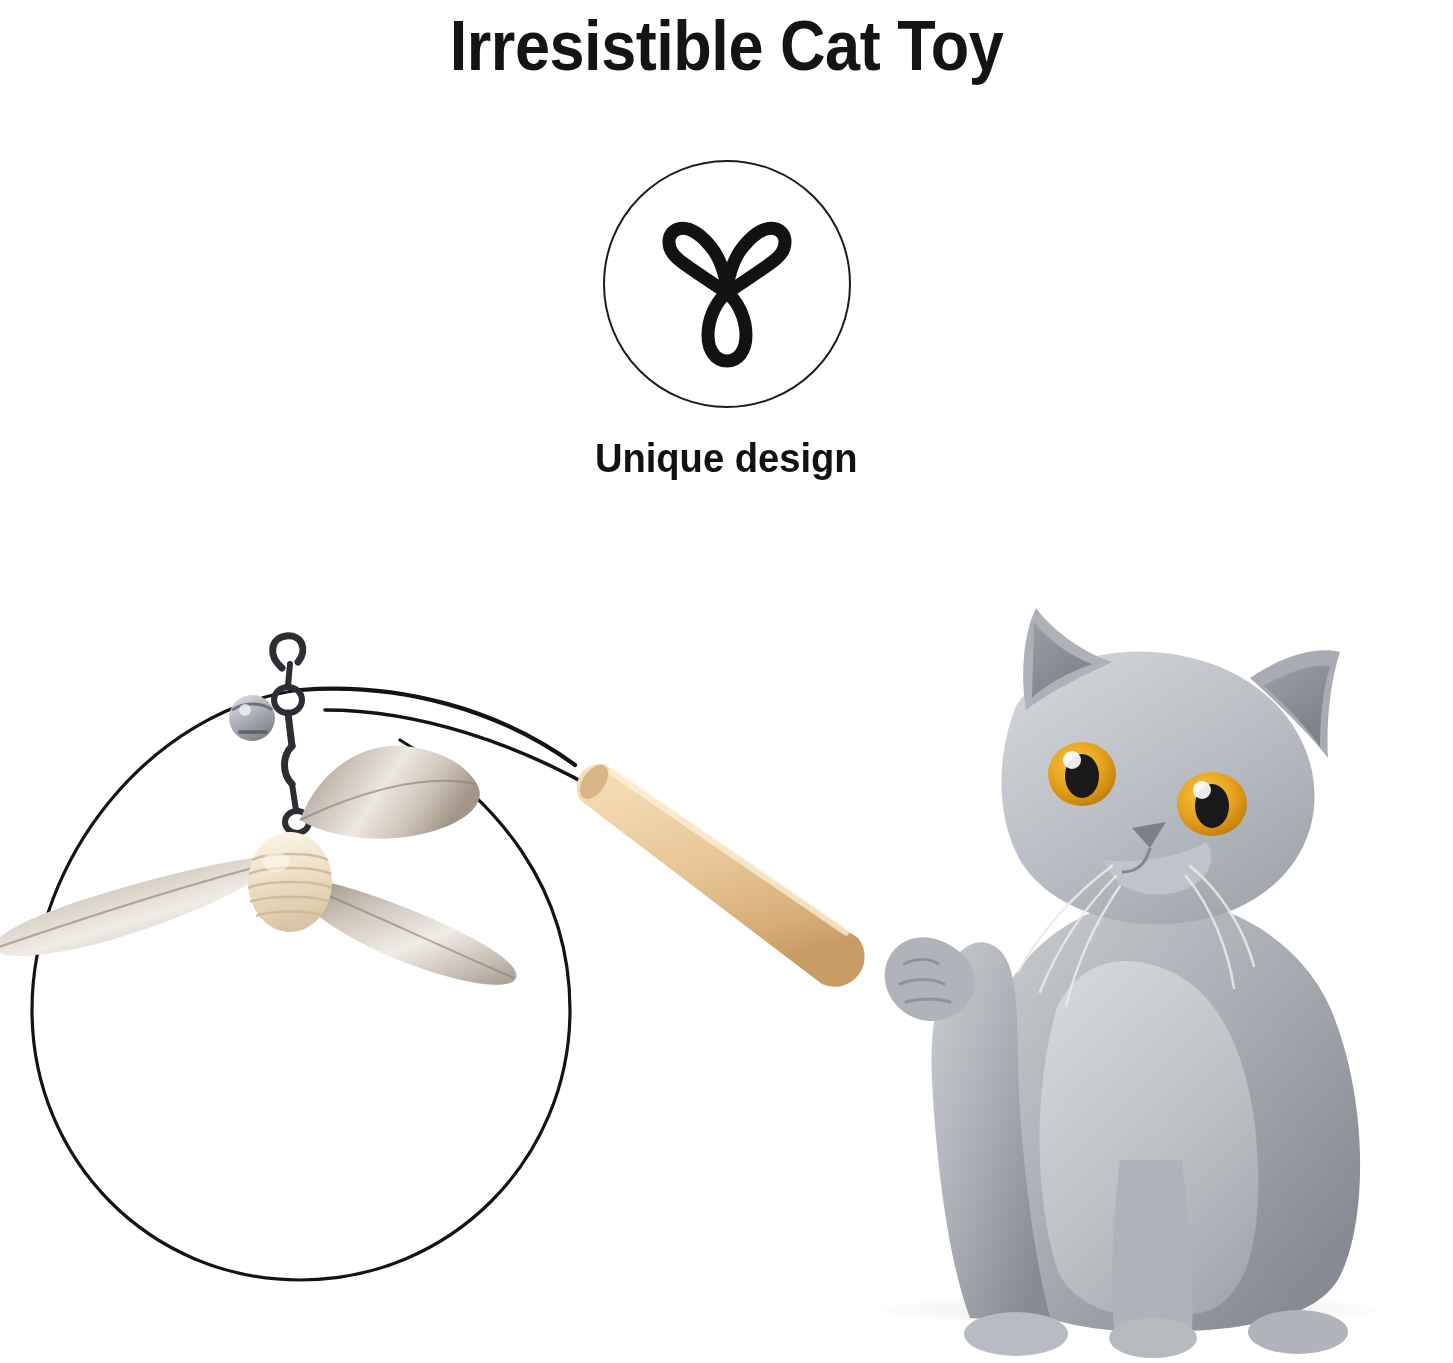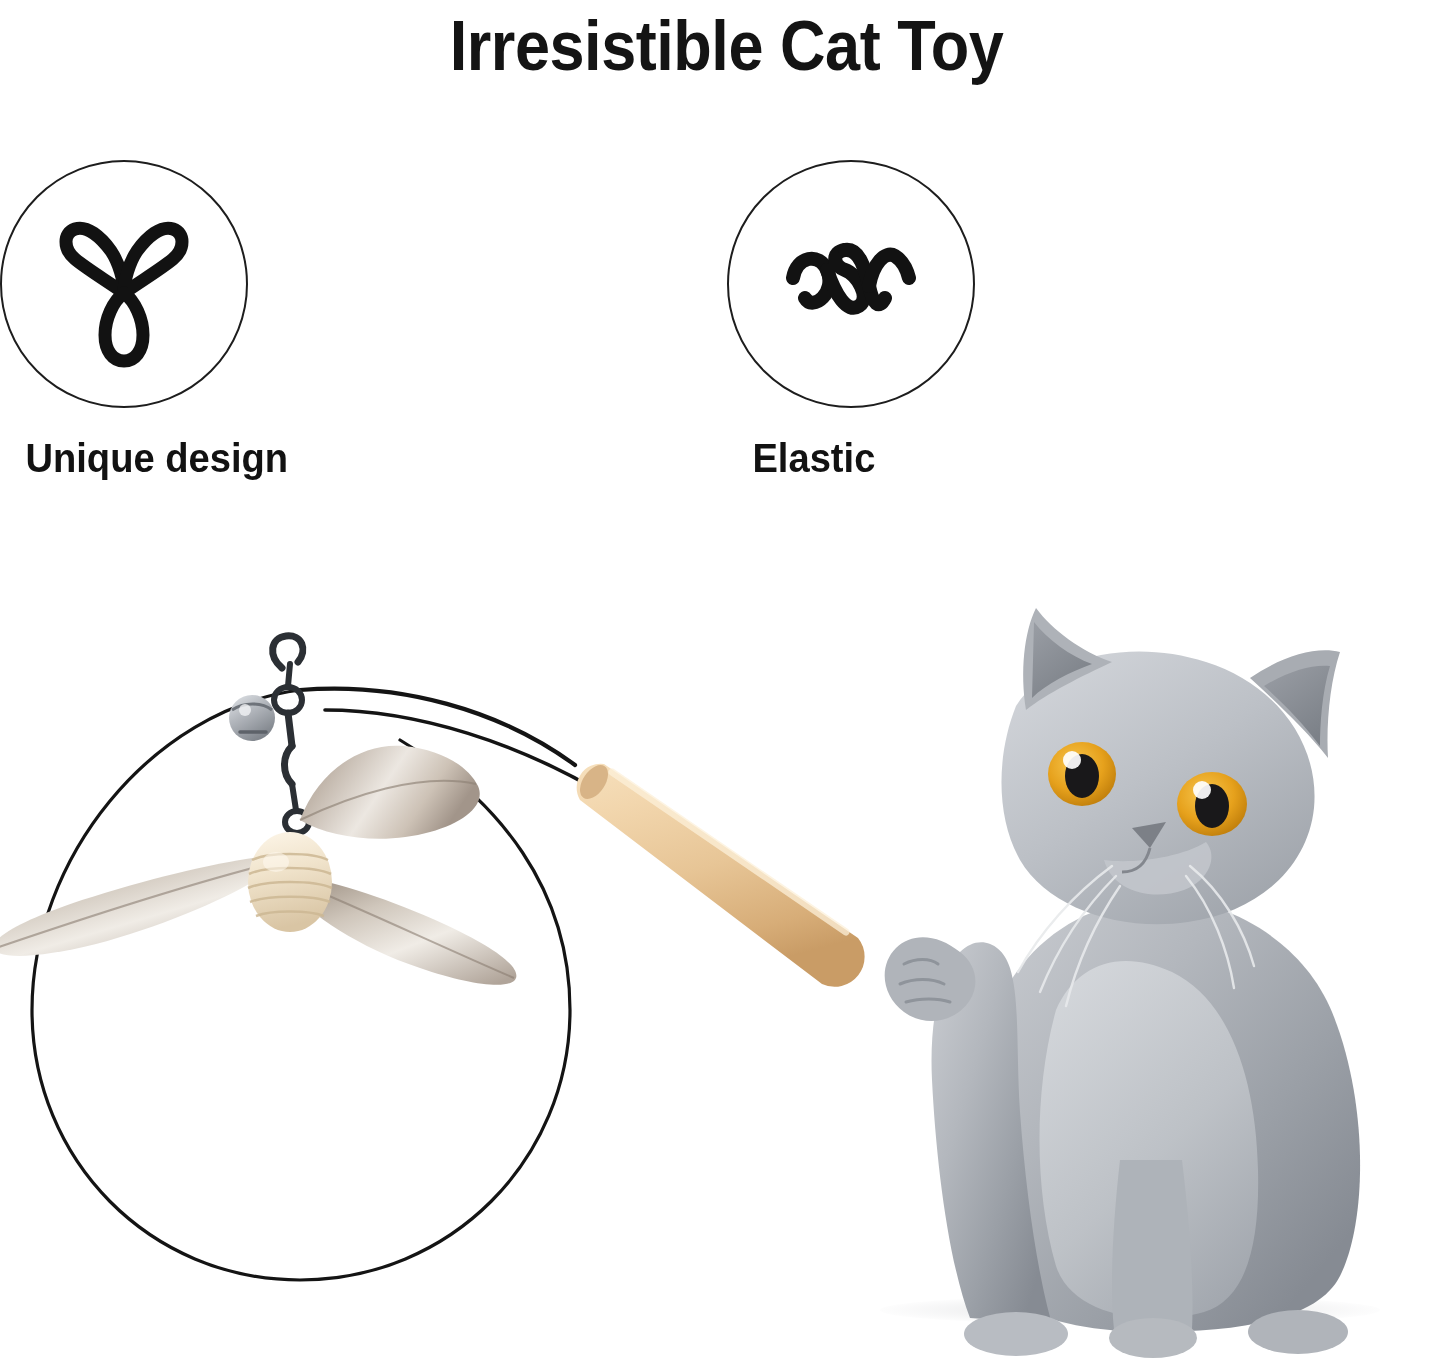--- a/index.html
+++ b/index.html
@@ -49,20 +49,21 @@
     top: 160px;
     left: 0;
     width: 1453px;
     height: 340px;
     display: flex;
   }
   .feature {
     flex: 1 1 0;
     display: flex;
     flex-direction: column;
+    align-items: center;
   }
   .feature-circle {
     width: 248px;
     height: 248px;
     border: 2px solid #1d1d1d;
     border-radius: 50%;
     background: #ffffff;
     display: flex;
     align-items: center;
     justify-content: center;
@@ -132,42 +133,20 @@
 
             <path d="M95 104 C 112 92, 132 80, 144 70 C 156 60, 156 44, 144 40 C 132 36, 118 48, 108 62 C 100 74, 95 92, 95 104 Z"></path>
 
             <path d="M95 104 C 84 112, 76 130, 76 146 C 76 162, 84 172, 95 172 C 106 172, 114 162, 114 146 C 114 130, 106 112, 95 104 Z"></path>
           </g>
         </svg>
       </div>
       <div class="feature-label">Unique design</div>
     </div>
 
-    <div class="feature">
-      <div class="feature-circle">
-        <svg width="180" height="180" viewBox="0 0 180 180">
-          <g fill="none" stroke="#121212" stroke-width="14" stroke-linecap="round" stroke-linejoin="round">
-            <path d="M32 84
-                     C 36 62, 58 58, 66 76
-                     C 76 98, 52 118, 44 104"></path>
-            <path d="M66 76
-                     C 74 100, 86 120, 98 112
-                     C 110 104, 96 80, 84 76
-                     C 72 72, 70 58, 84 56"></path>
-            <path d="M84 56
-                     C 98 54, 104 74, 108 92
-                     C 112 110, 118 116, 124 104"></path>
-            <path d="M108 92
-                     C 112 70, 124 56, 134 62
-                     C 142 67, 146 76, 148 84"></path>
-          </g>
-        </svg>
-      </div>
-      <div class="feature-label">Elastic</div>
-    </div>
 
 
   </div>
 
   <div class="photo-area">
 
     <svg class="product-svg" width="920" height="803" viewBox="0 0 920 803">
       <defs>
         <linearGradient id="handleGrad" x1="0" y1="0" x2="0.35" y2="1">
           <stop offset="0%" stop-color="#f6e0bd"></stop>

